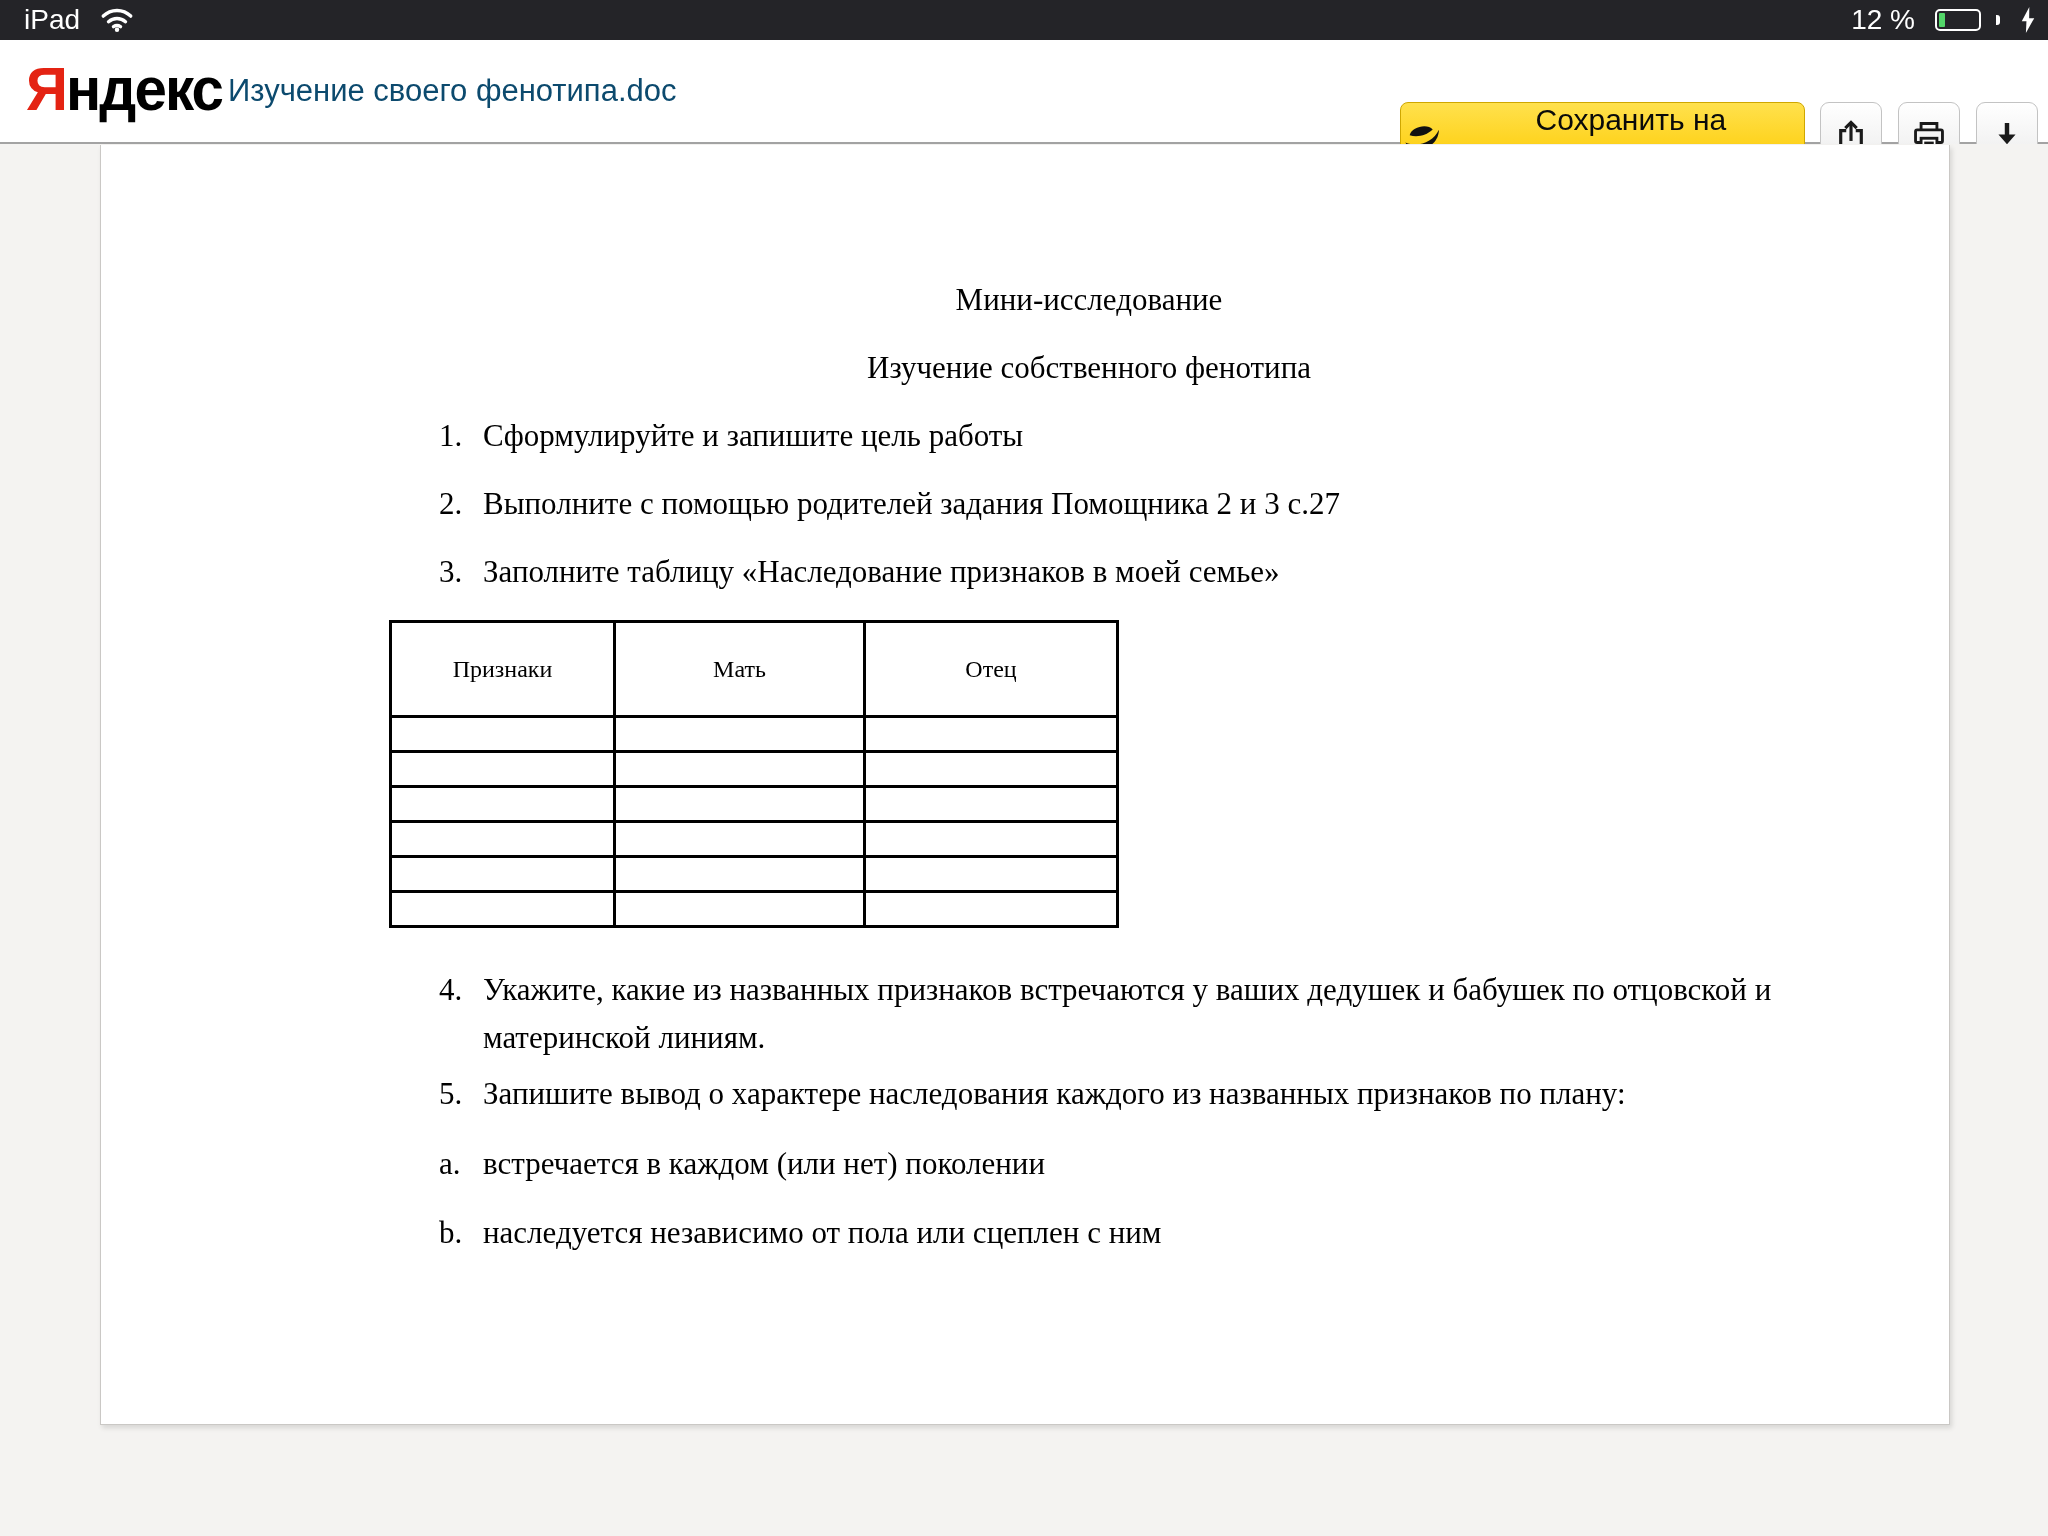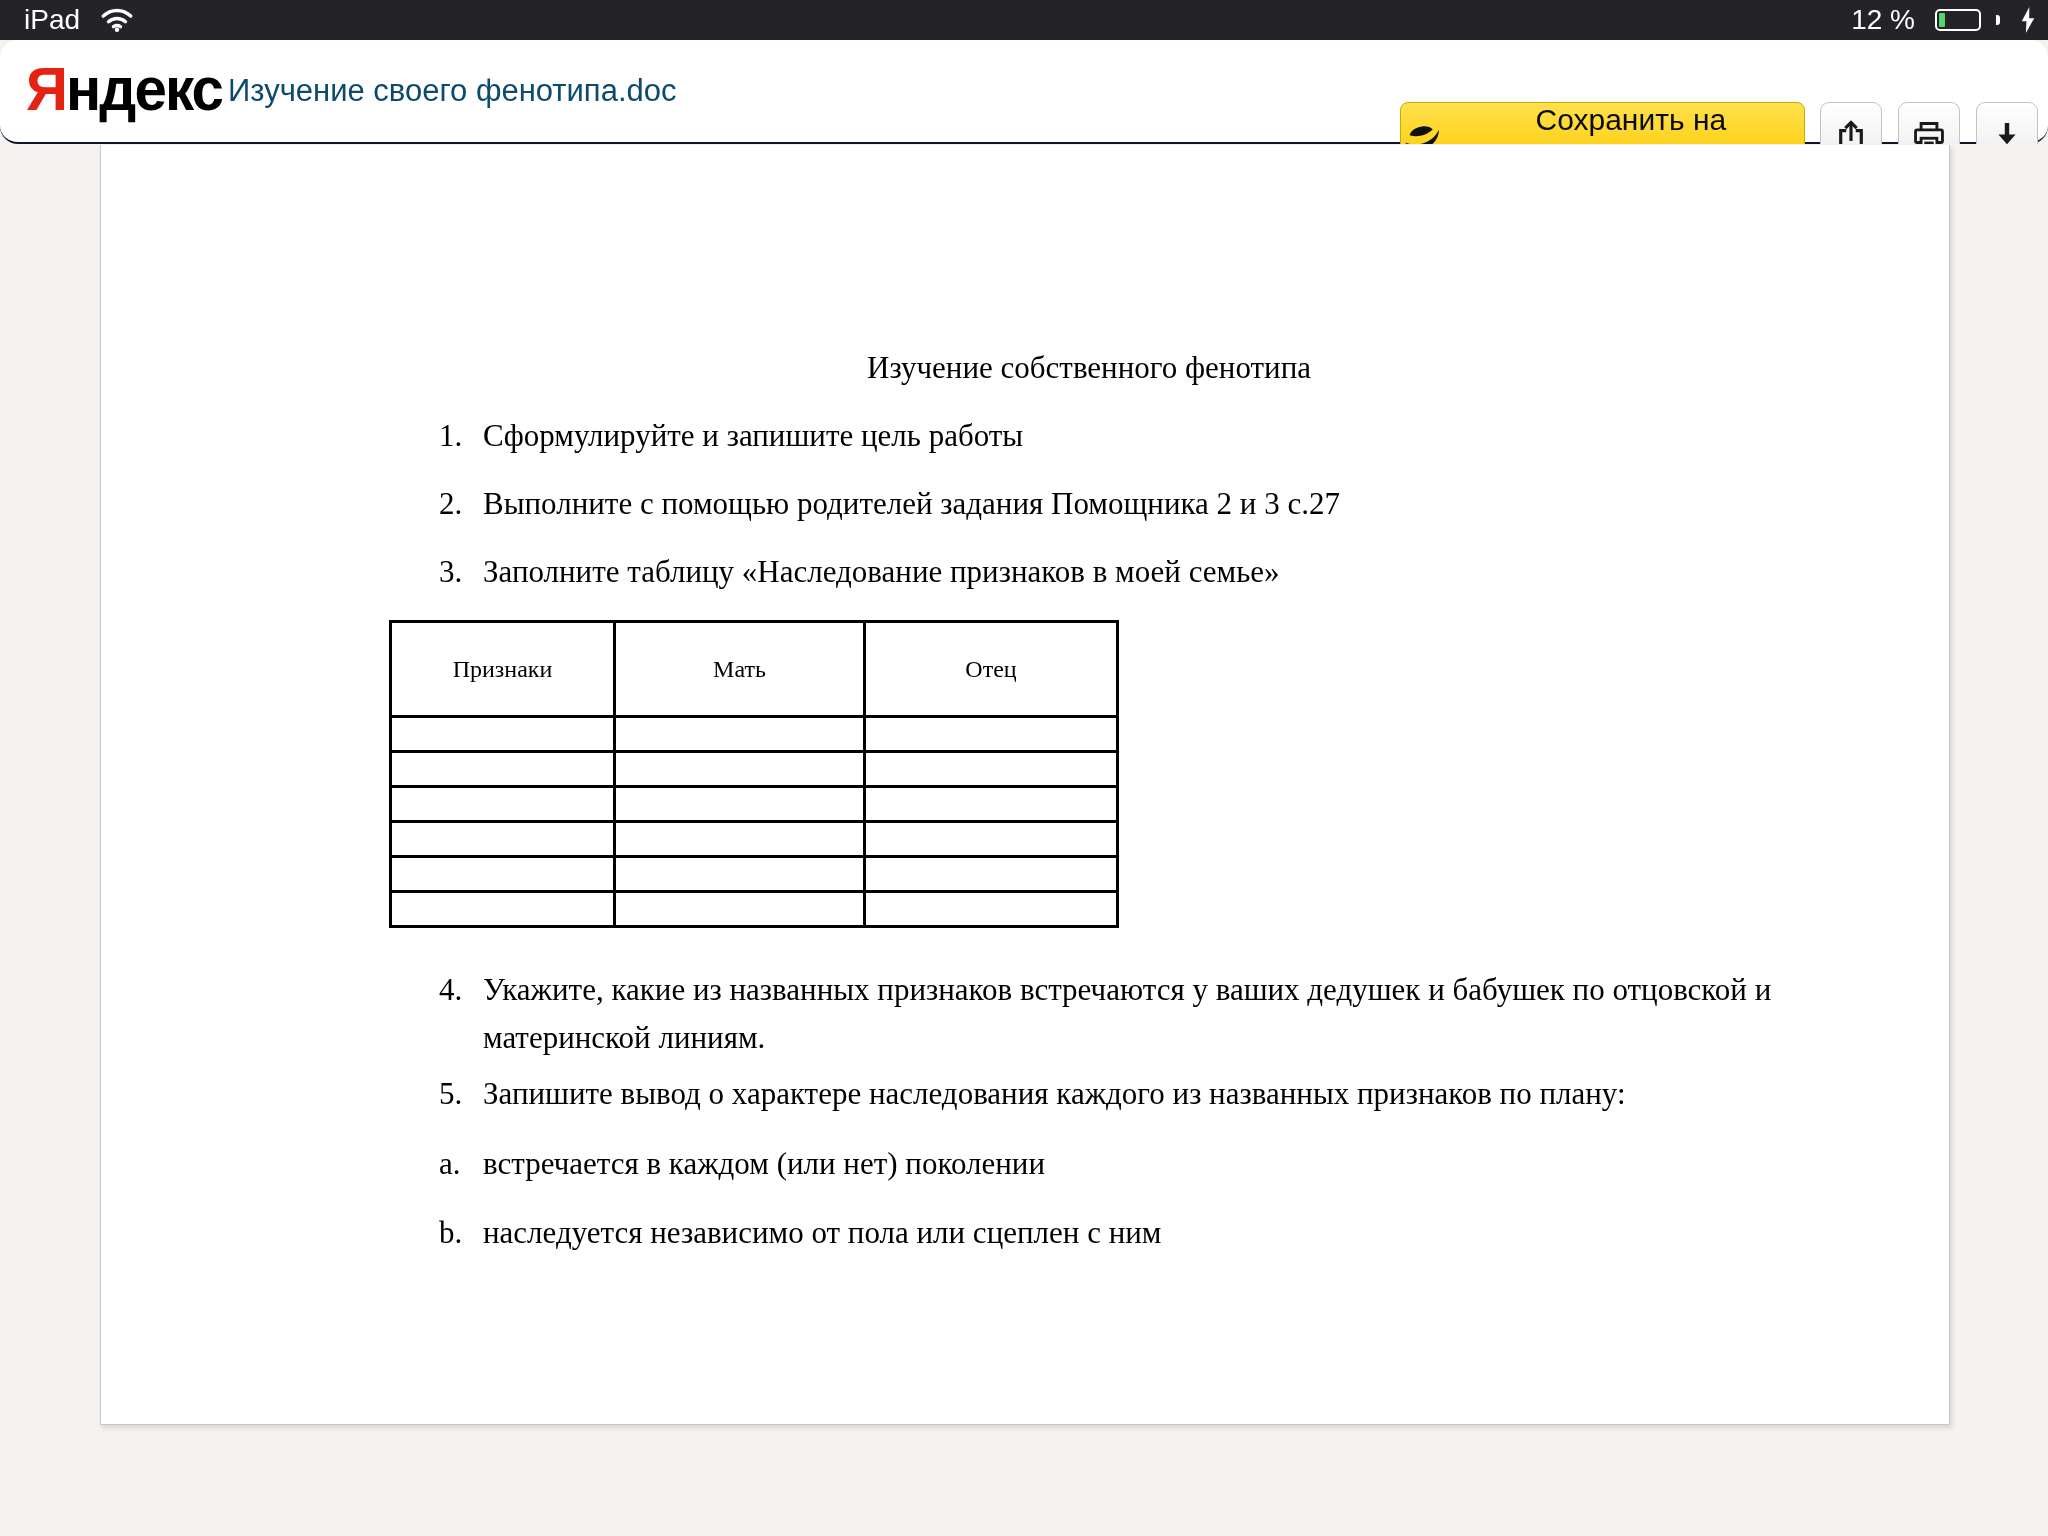--- a/index.html
+++ b/index.html
@@ -17,21 +17,21 @@
   .sb-left { position:absolute; left:24px; top:0; height:40px; display:flex; align-items:center; gap:20px; }
   .sb-center { position:absolute; left:0; width:100%; text-align:center; top:4px; font-weight:500; letter-spacing:.5px; }
   .sb-right { position:absolute; right:12px; top:0; height:40px; display:flex; align-items:center; gap:20px; }
   .battery-body { position:relative; width:46px; height:22px; border:2px solid #fff; border-radius:5px; }
   .battery-fill { position:absolute; left:2px; top:2px; bottom:2px; width:6px; background:#53d769; border-radius:1px; }
   .battery-nub { width:4px; height:10px; background:#fff; border-radius:0 3px 3px 0; margin-left:-5px; }
 
   
   .header {
     position:absolute; left:0; top:40px; width:2048px; height:104px;
-    background:#fff; border-bottom:2px solid #0f172a;border-radius:18px;
+    background:#fff; border-bottom:2px solid #a3a3a3;
   }
   .logo {
     position:absolute; left:26px; top:50%; transform:translateY(-54%) scaleX(.94); transform-origin:left center;
     font-size:62px; font-weight:700; letter-spacing:-2px; color:#000; cursor:pointer;
   }
   .logo .red { color:#e42313; }
   .doc-title {
     position:absolute; left:228px; top:50%; transform:translateY(-50%);
     font-size:31px; color:#0c4a6e;
   }
@@ -138,20 +138,21 @@
       <svg width="38" height="38" viewBox="0 0 24 24" fill="#1a1a1a">
         <path d="M10.6 3.2 h2.8 v7.2 h4 L12 16.6 6.6 10.4 h4 z"></path>
         <rect x="5.5" y="18.6" width="13" height="2.7"></rect>
       </svg>
     </button>
   </div>
 
   <div class="viewer">
     <div class="page">
 
+      <div class="doc-line center" style="top:131px">Мини-исследование</div>
       <div class="doc-line center" style="top:199px">Изучение собственного фенотипа</div>
 
       <div class="doc-line li" style="top:267px">
         <span class="mk">1.</span>
         <span class="tx">Сформулируйте и запишите цель работы</span>
       </div>
       <div class="doc-line li" style="top:335px">
         <span class="mk">2.</span>
         <span class="tx">Выполните с помощью родителей задания Помощника 2 и 3 с.27</span>
       </div>

